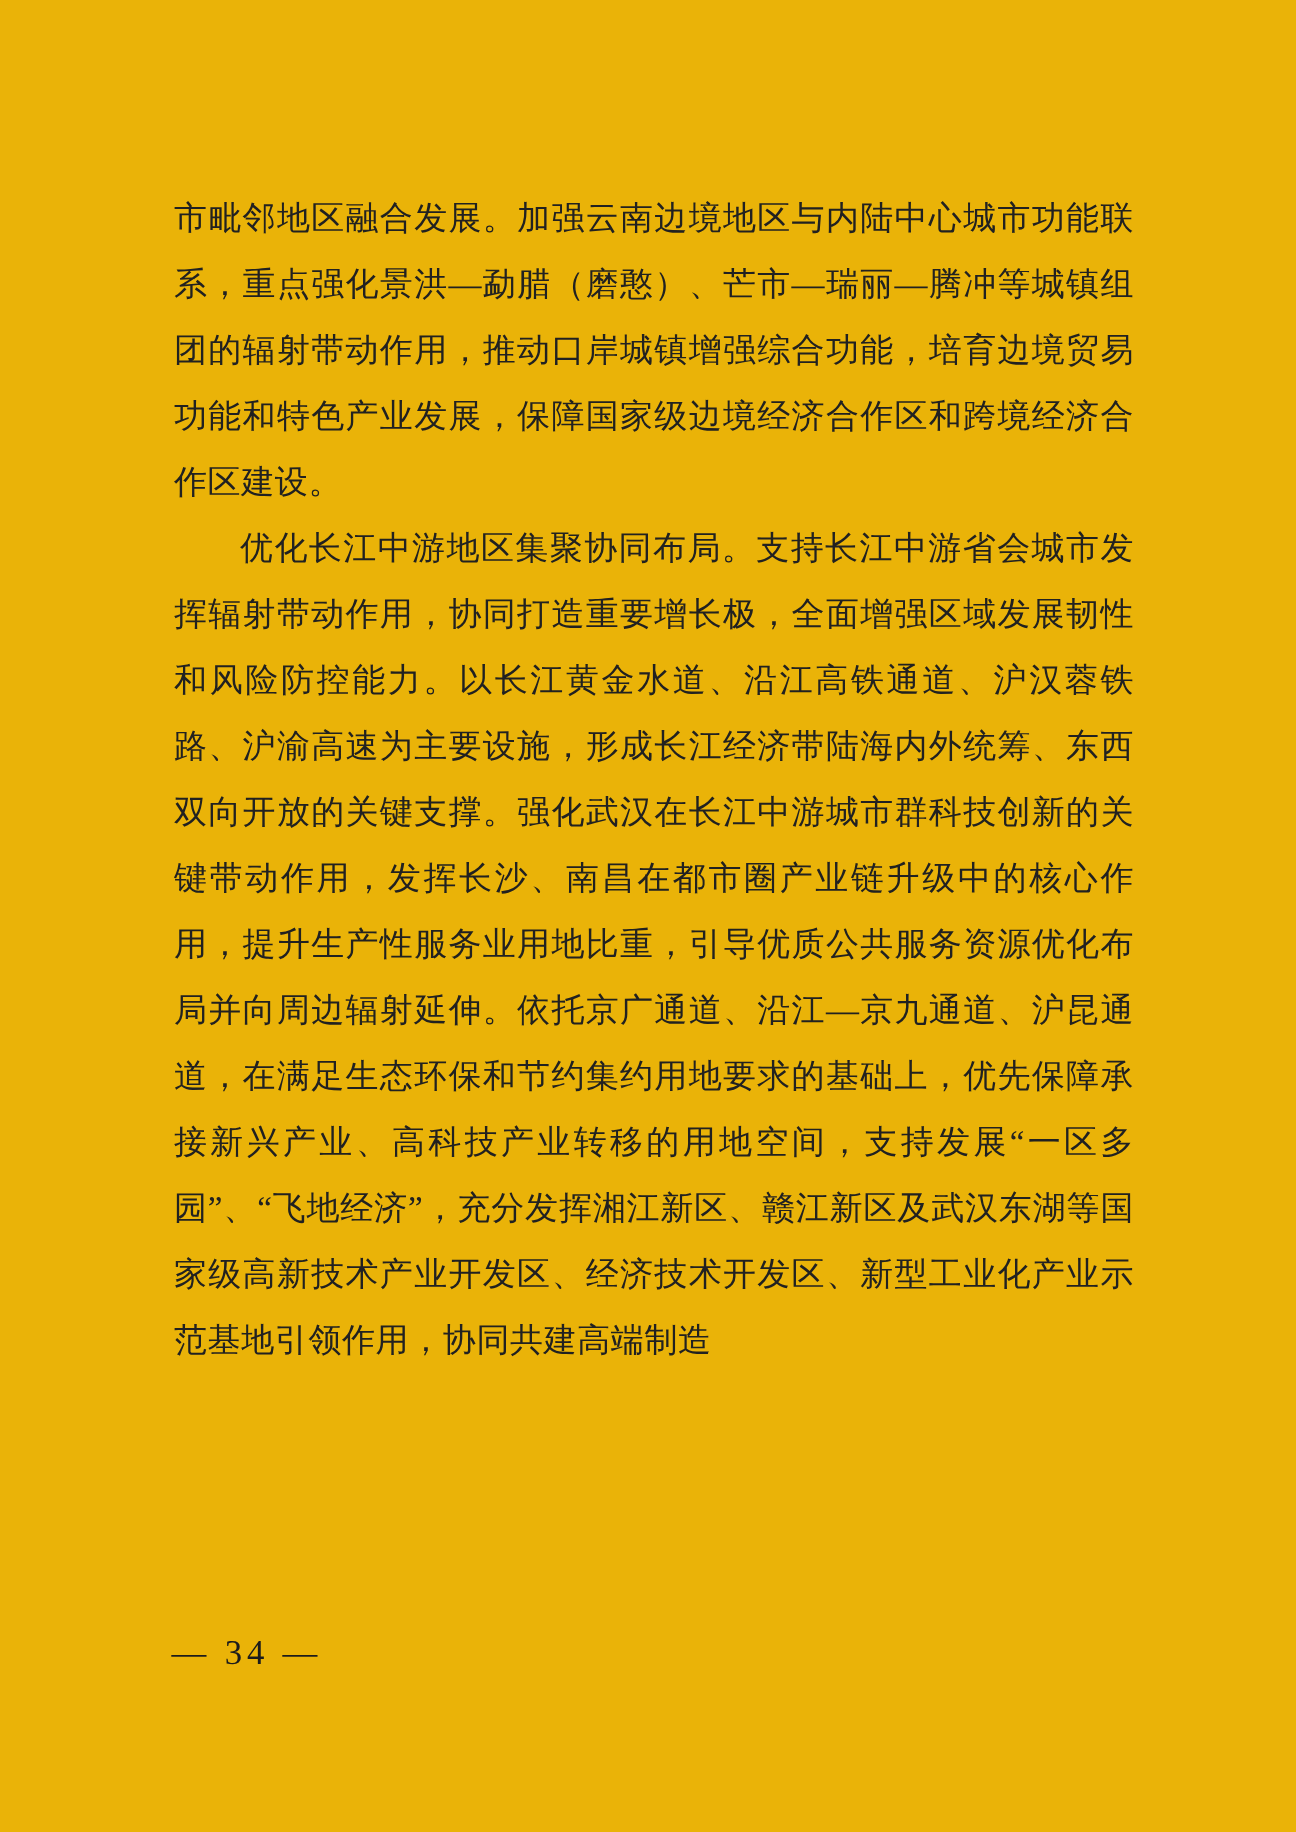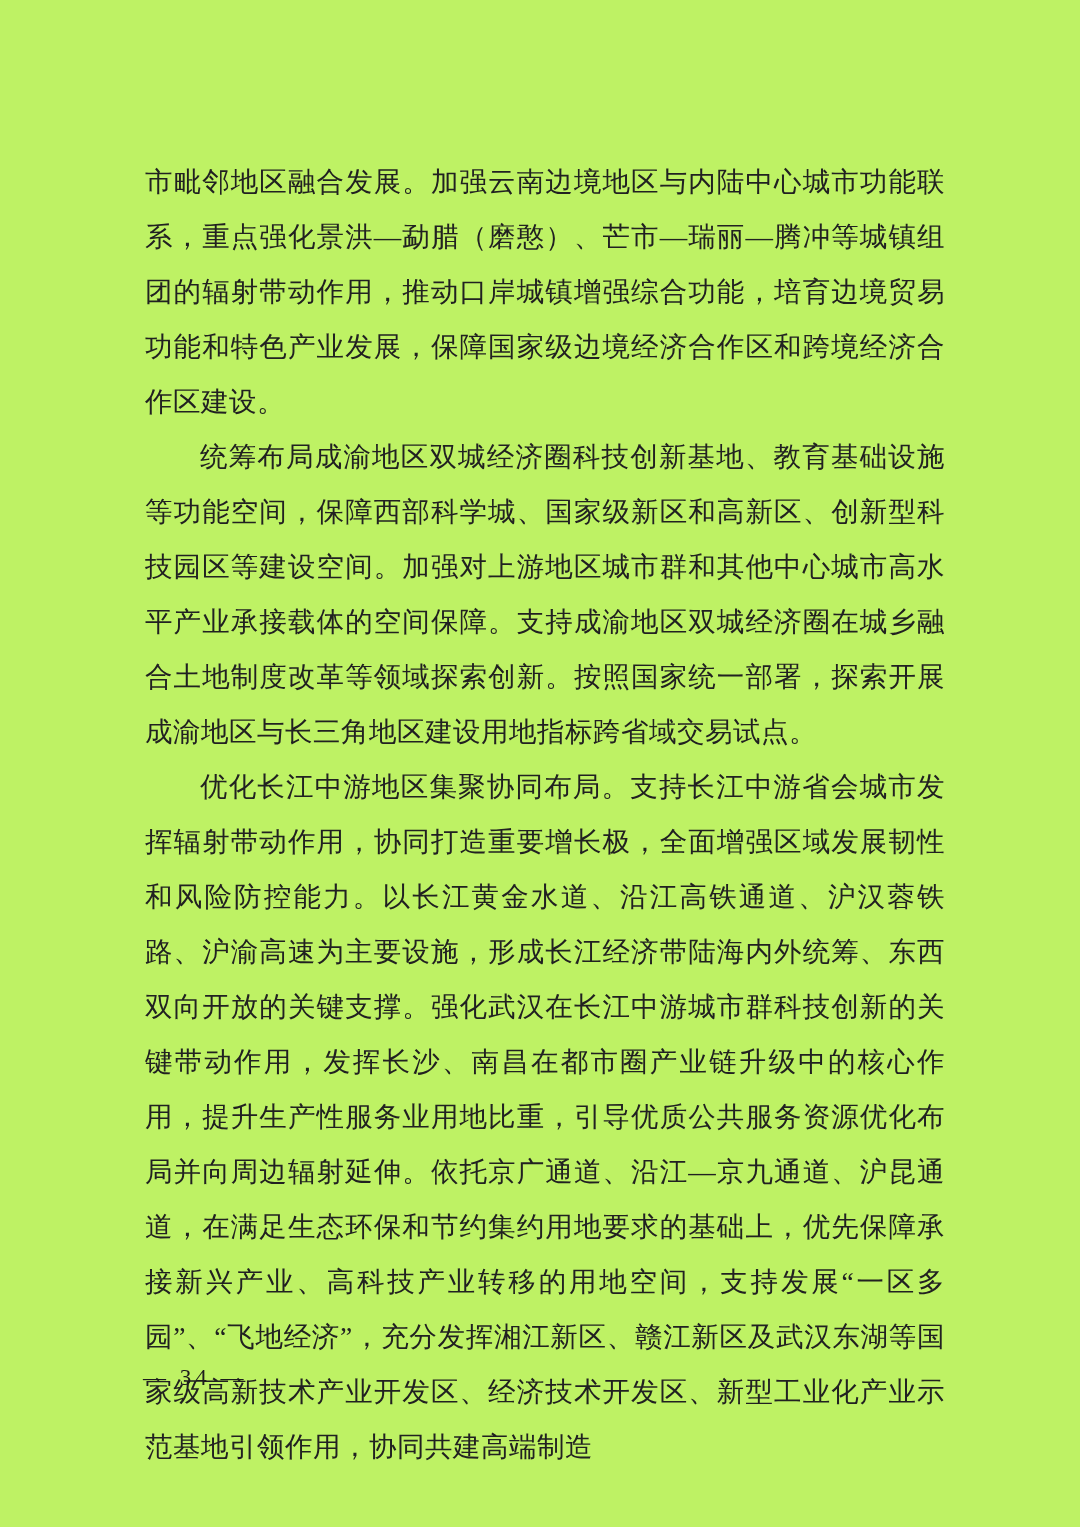--- a/index.html
+++ b/index.html
@@ -11,21 +11,21 @@
     height: 1527px;
     background: #ffffff;
     position: relative;
     overflow: hidden;
     font-family: "Liberation Serif", "DejaVu Serif", serif;
     color: #212121;
   }
   .doc-page {
     position: absolute;
     inset: 0;
-    background: #bef264;
+    background: #eab308;
   }
   .text-block {
     position: absolute;
     left: 145px;
     top: 154px;
     width: 800px;
     font-size: 27.5px;
     line-height: 55px;
     text-align: justify;
     text-justify: inter-ideograph;
@@ -39,37 +39,36 @@
   .para.no-indent {
     text-indent: 0;
   }
   .lead {
     font-weight: normal;
   }
   .page-number {
     position: absolute;
     left: 143px;
     top: 1358px;
-    font-size: 23px;
+    font-size: 29px;
     line-height: 40px;
     letter-spacing: 4px;
     color: #1c1c1c;
     white-space: nowrap;
   }
 </style>
 </head>
 <body>
 
 <div class="doc-page">
 
   <div class="text-block">
 
     <p class="para no-indent"><span>市毗邻地区融合发展。加强云南边境地区与内陆中心城市功能联系，重点强化景洪—勐腊（磨憨）、芒市—瑞丽—腾冲等城镇组团的辐射带动作用，推动口岸城镇增强综合功能，培育边境贸易功能和特色产业发展，保障国家级边境经济合作区和跨境经济合作区建设。</span></p>
 
-    <p class="para"><span>统筹布局成渝地区双城经济圈科技创新基地、教育基础设施等功能空间，保障西部科学城、国家级新区和高新区、创新型科技园区等建设空间。加强对上游地区城市群和其他中心城市高水平产业承接载体的空间保障。支持成渝地区双城经济圈在城乡融合土地制度改革等领域探索创新。按照国家统一部署，探索开展成渝地区与长三角地区建设用地指标跨省域交易试点。</span></p>
 
     <p class="para"><strong class="lead">优化长江中游地区集聚协同布局。</strong><span>支持长江中游省会城市发挥辐射带动作用，协同打造重要增长极，全面增强区域发展韧性和风险防控能力。以长江黄金水道、沿江高铁通道、沪汉蓉铁路、沪渝高速为主要设施，形成长江经济带陆海内外统筹、东西双向开放的关键支撑。强化武汉在长江中游城市群科技创新的关键带动作用，发挥长沙、南昌在都市圈产业链升级中的核心作用，提升生产性服务业用地比重，引导优质公共服务资源优化布局并向周边辐射延伸。依托京广通道、沿江—京九通道、沪昆通道，在满足生态环保和节约集约用地要求的基础上，优先保障承接新兴产业、高科技产业转移的用地空间，支持发展“一区多园”、“飞地经济”，充分发挥湘江新区、赣江新区及武汉东湖等国家级高新技术产业开发区、经济技术开发区、新型工业化产业示范基地引领作用，协同共建高端制造</span></p>
 
   </div>
 
   <div class="page-number">— 34 —</div>
 
 </div>
 
 </body></html>

